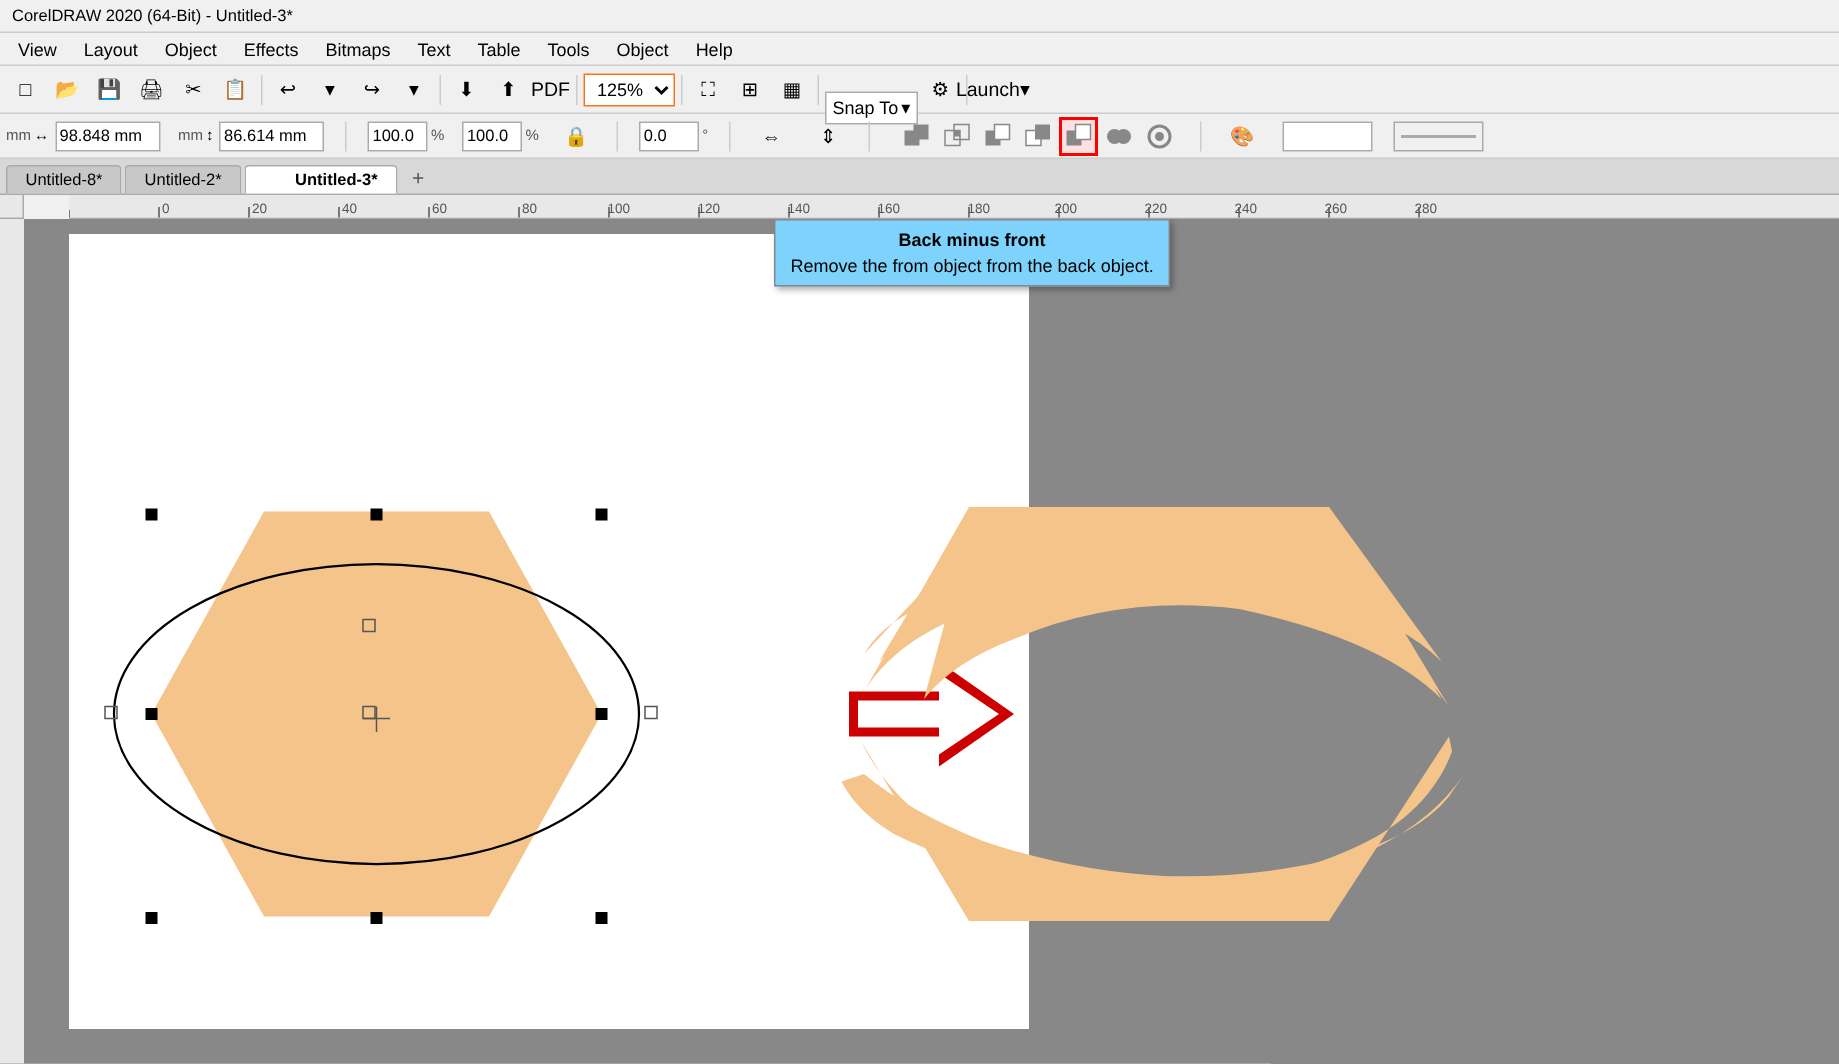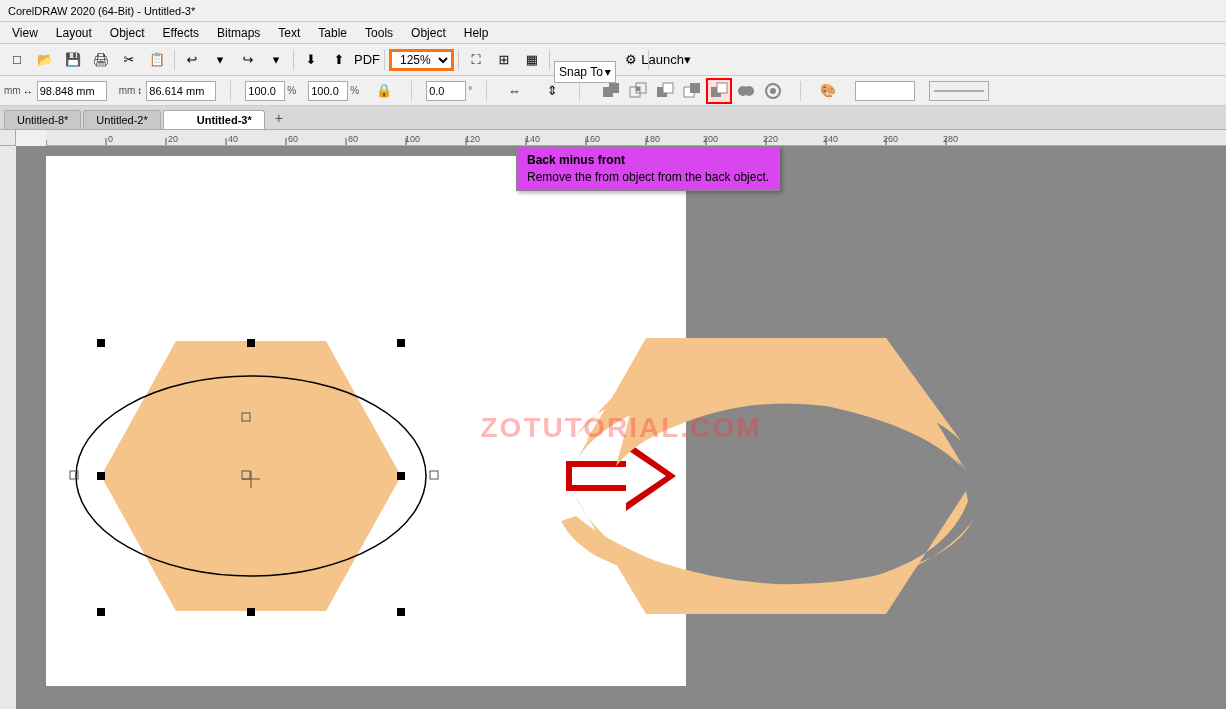--- a/index.html
+++ b/index.html
@@ -45,21 +45,21 @@
     .tb-btn {
       width: 26px; height: 26px;
       display: flex; align-items: center; justify-content: center;
       cursor: pointer;
       border: 1px solid transparent;
       font-size: 13px;
     }
     .tb-sep { width: 1px; height: 20px; background: #ccc; margin: 0 2px; }
     .tb-combo {
       height: 22px; font-size: 12px;
-      border: 3px solid #f97316; background: white;
+      border: 1px solid #f97316; background: white;
       padding: 0 4px;
     }
     .tb-snap-area {
       display: flex; align-items: center; gap: 2px;
       border: 1px solid #aaa; background: white;
       padding: 2px 4px; height: 22px; margin-top: 24px;
     }
 
     
     #toolbar2 {
@@ -174,27 +174,28 @@
       pointer-events: none;
       z-index: 100;
       white-space: nowrap;
     }
 
     
     #tooltip {
       position: absolute;
       top: 0px;
       left: 500px;
-      background: #d946ef;
+      background: #7dd3fc;
       border: 1px solid #888;
       padding: 6px 10px;
       font-size: 12px;
       z-index: 200;
       max-width: 280px;
       box-shadow: 2px 2px 4px rgba(0,0,0,0.3);
+      text-align: center;
     }
     #tooltip-title { font-weight: bold; margin-bottom: 3px; }
 
     
     #canvas-svg {
       position: absolute;
       left: 0; top: 0;
       width: 100%; height: 100%;
     }
   </style>
@@ -398,21 +399,20 @@
 <div id="canvas-area">
 
   <div id="ruler-v">
     <svg width="16" height="563">
       <rect width="16" height="563" fill="#e8e8e8"></rect>
     </svg>
   </div>
 
   <div id="canvas">
 
-    <div id="watermark">ZOTUTORIAL.COM</div>
 
     <svg id="canvas-svg" xmlns="http://www.w3.org/2000/svg">
 
       <rect x="30" y="10" width="640" height="530" fill="white"></rect>
 
       <polygon points="160,195 310,195 385,330 310,465 160,465 85,330" fill="#f5c48a" stroke="none"></polygon>
 
       <ellipse cx="235" cy="330" rx="175" ry="100" fill="none" stroke="black" stroke-width="1.5"></ellipse>
 
       <rect x="226" y="325" width="8" height="8" fill="none" stroke="#555" stroke-width="1"></rect>

